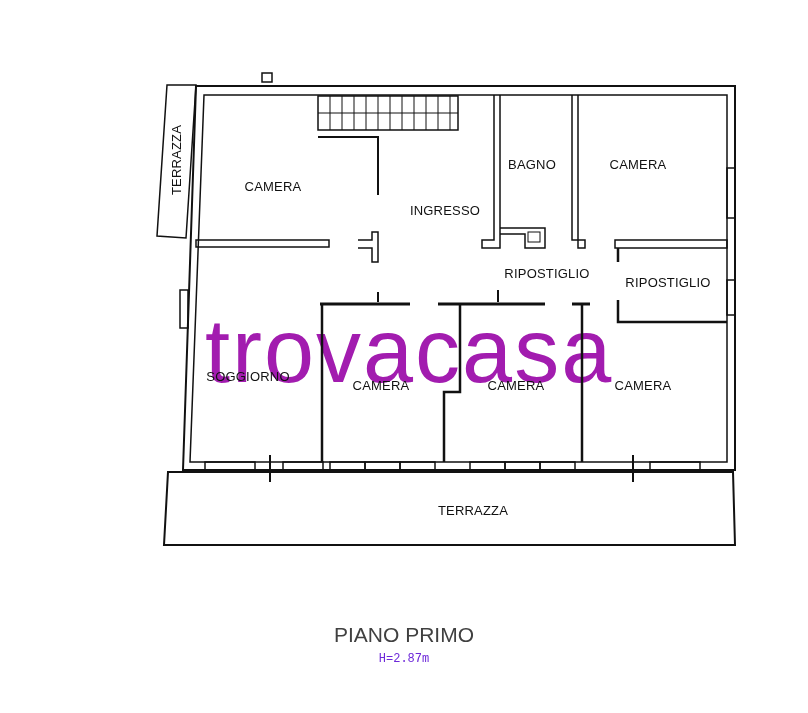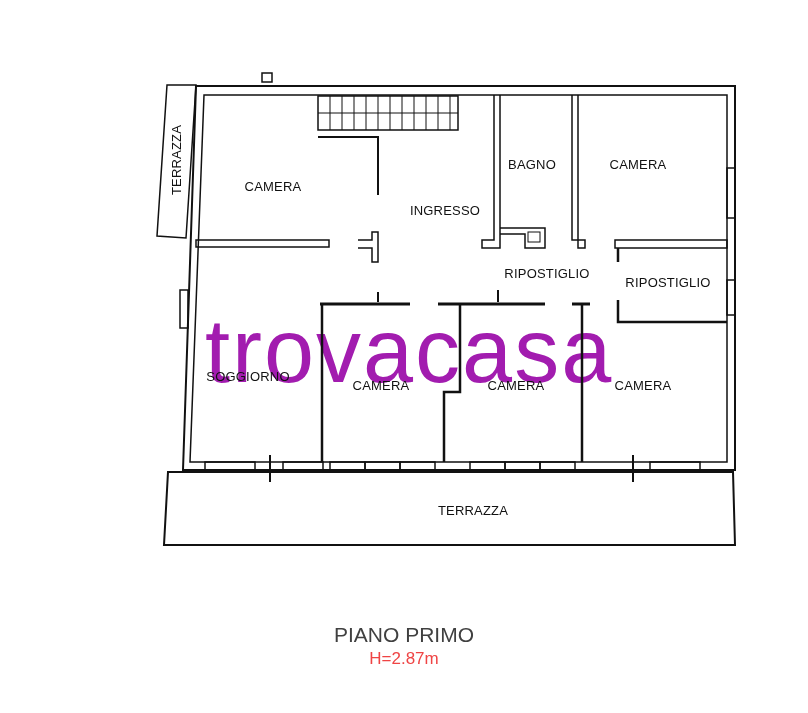--- a/index.html
+++ b/index.html
@@ -1,21 +1,21 @@
 <!DOCTYPE html>
 <html><head>
 <meta charset="utf-8">
 <style>
   html,body{margin:0;padding:0;background:#fff;}
   body{width:808px;height:713px;position:relative;overflow:hidden;font-family:"Liberation Sans",sans-serif;}
   #plan{position:absolute;left:0;top:0;}
   .lbl{position:absolute;font-family:"Liberation Sans",sans-serif;font-size:13px;color:#111;white-space:nowrap;transform:translate(-50%,-50%);letter-spacing:0.2px;}
   .wm{position:absolute;left:205px;top:300px;font-family:"Liberation Sans",sans-serif;font-size:90px;color:#a21caf;letter-spacing:2px;z-index:0;}
   .title{position:absolute;left:404px;top:635px;transform:translate(-50%,-50%);font-size:21px;color:#404040;}
-  .sub{position:absolute;left:404px;top:659px;transform:translate(-50%,-50%);font-size:17px;color:#ef4444;}
+  .sub{position:absolute;left:404px;top:659px;transform:translate(-50%,-50%);font-size:12px;color:#6d28d9;font-family:Liberation Mono, monospace;}
   .vert{transform:translate(-50%,-50%) rotate(-90deg);}
 </style>
 </head>
 <body>
 
 <div class="wm">trovacasa</div>
 
 <svg id="plan" width="808" height="713" viewBox="0 0 808 713" xmlns="http://www.w3.org/2000/svg">
   <g fill="none" stroke="#111" stroke-width="2">
 

